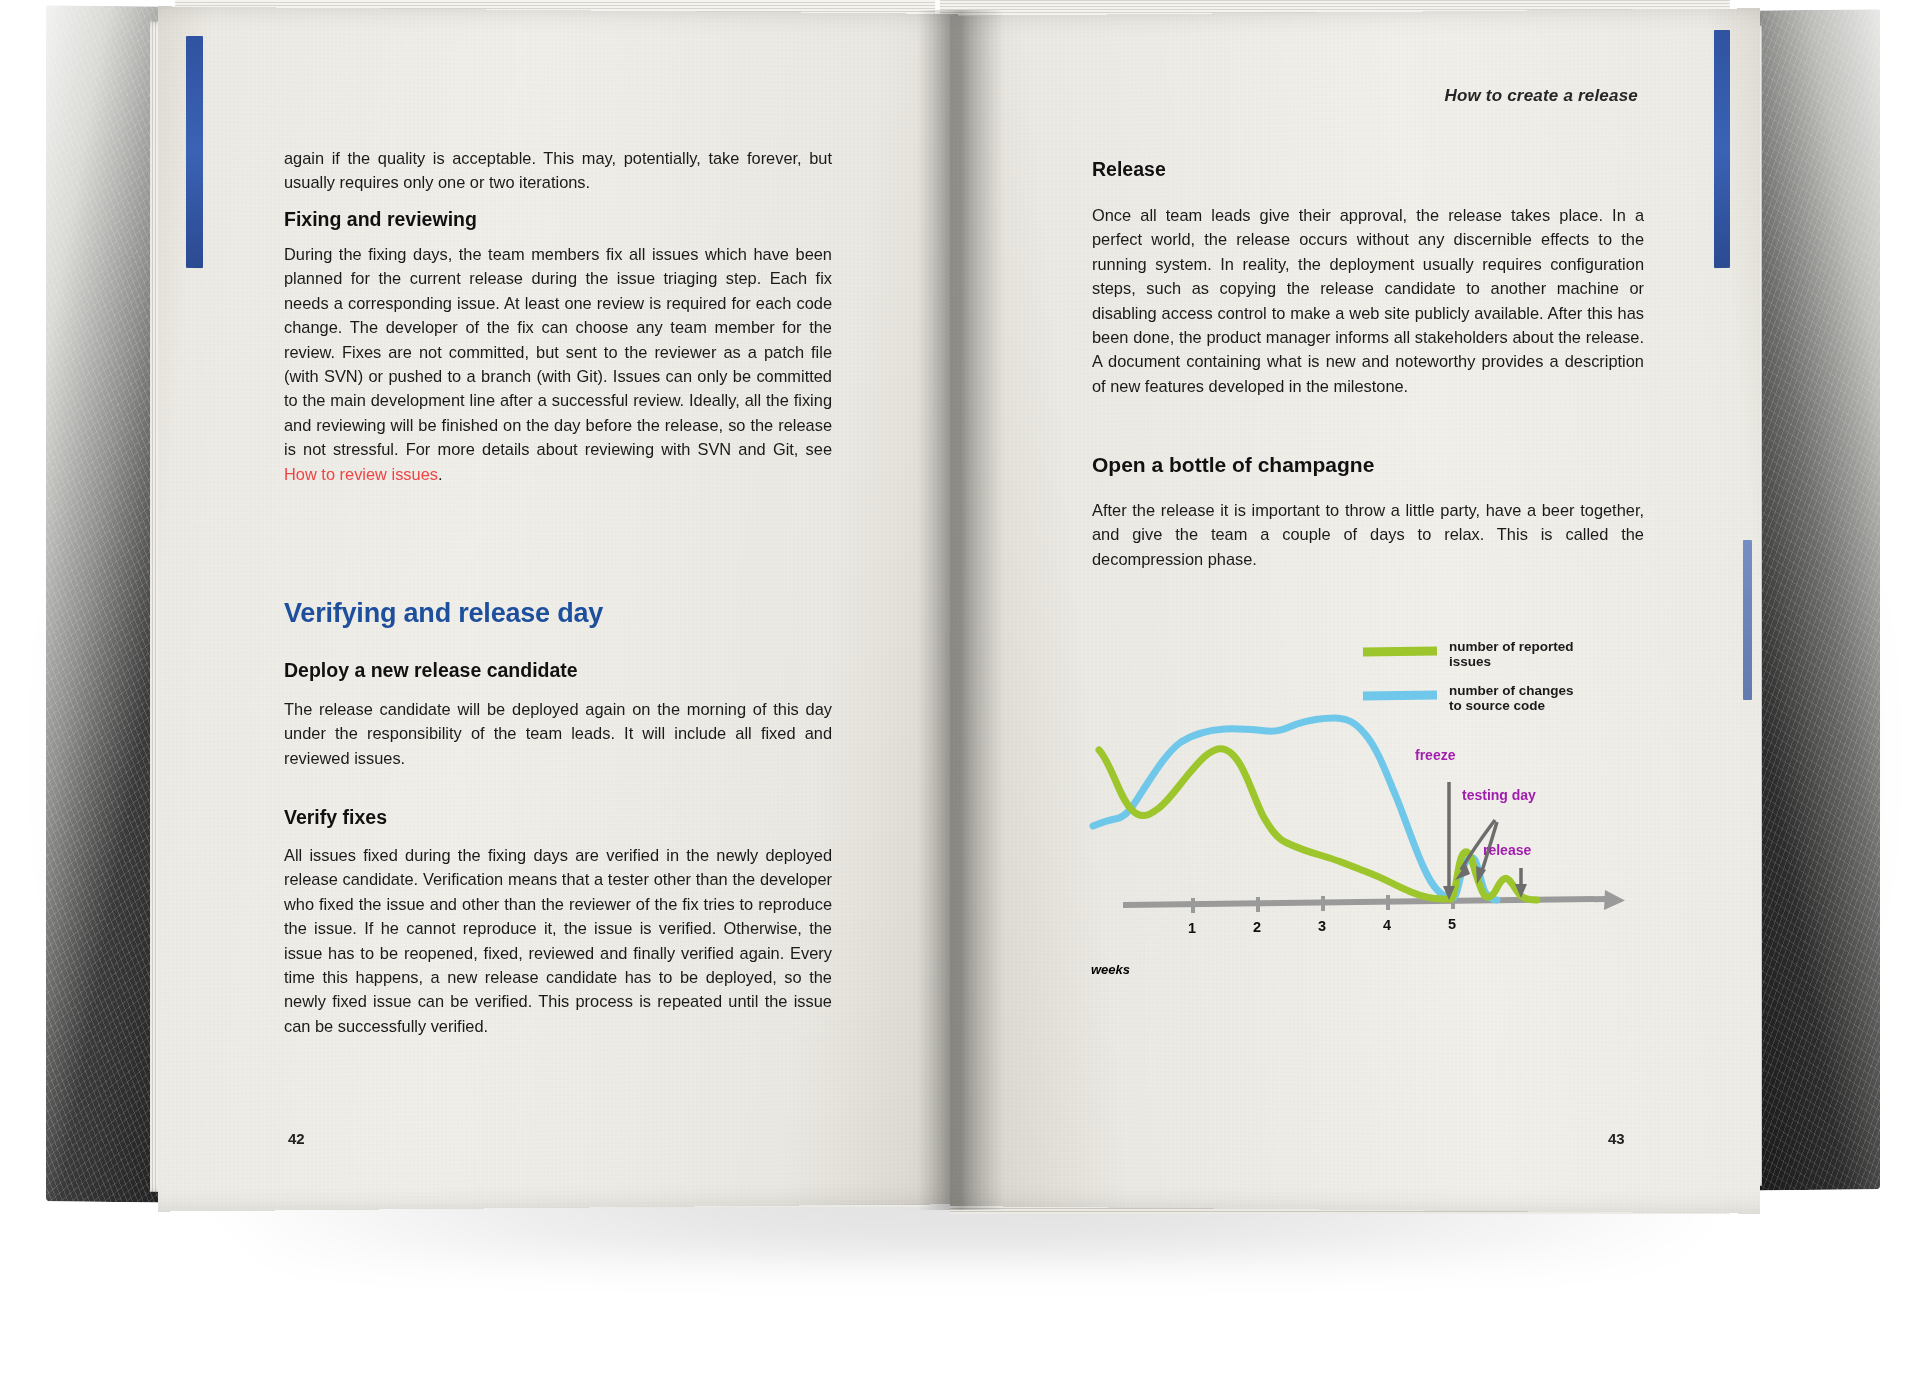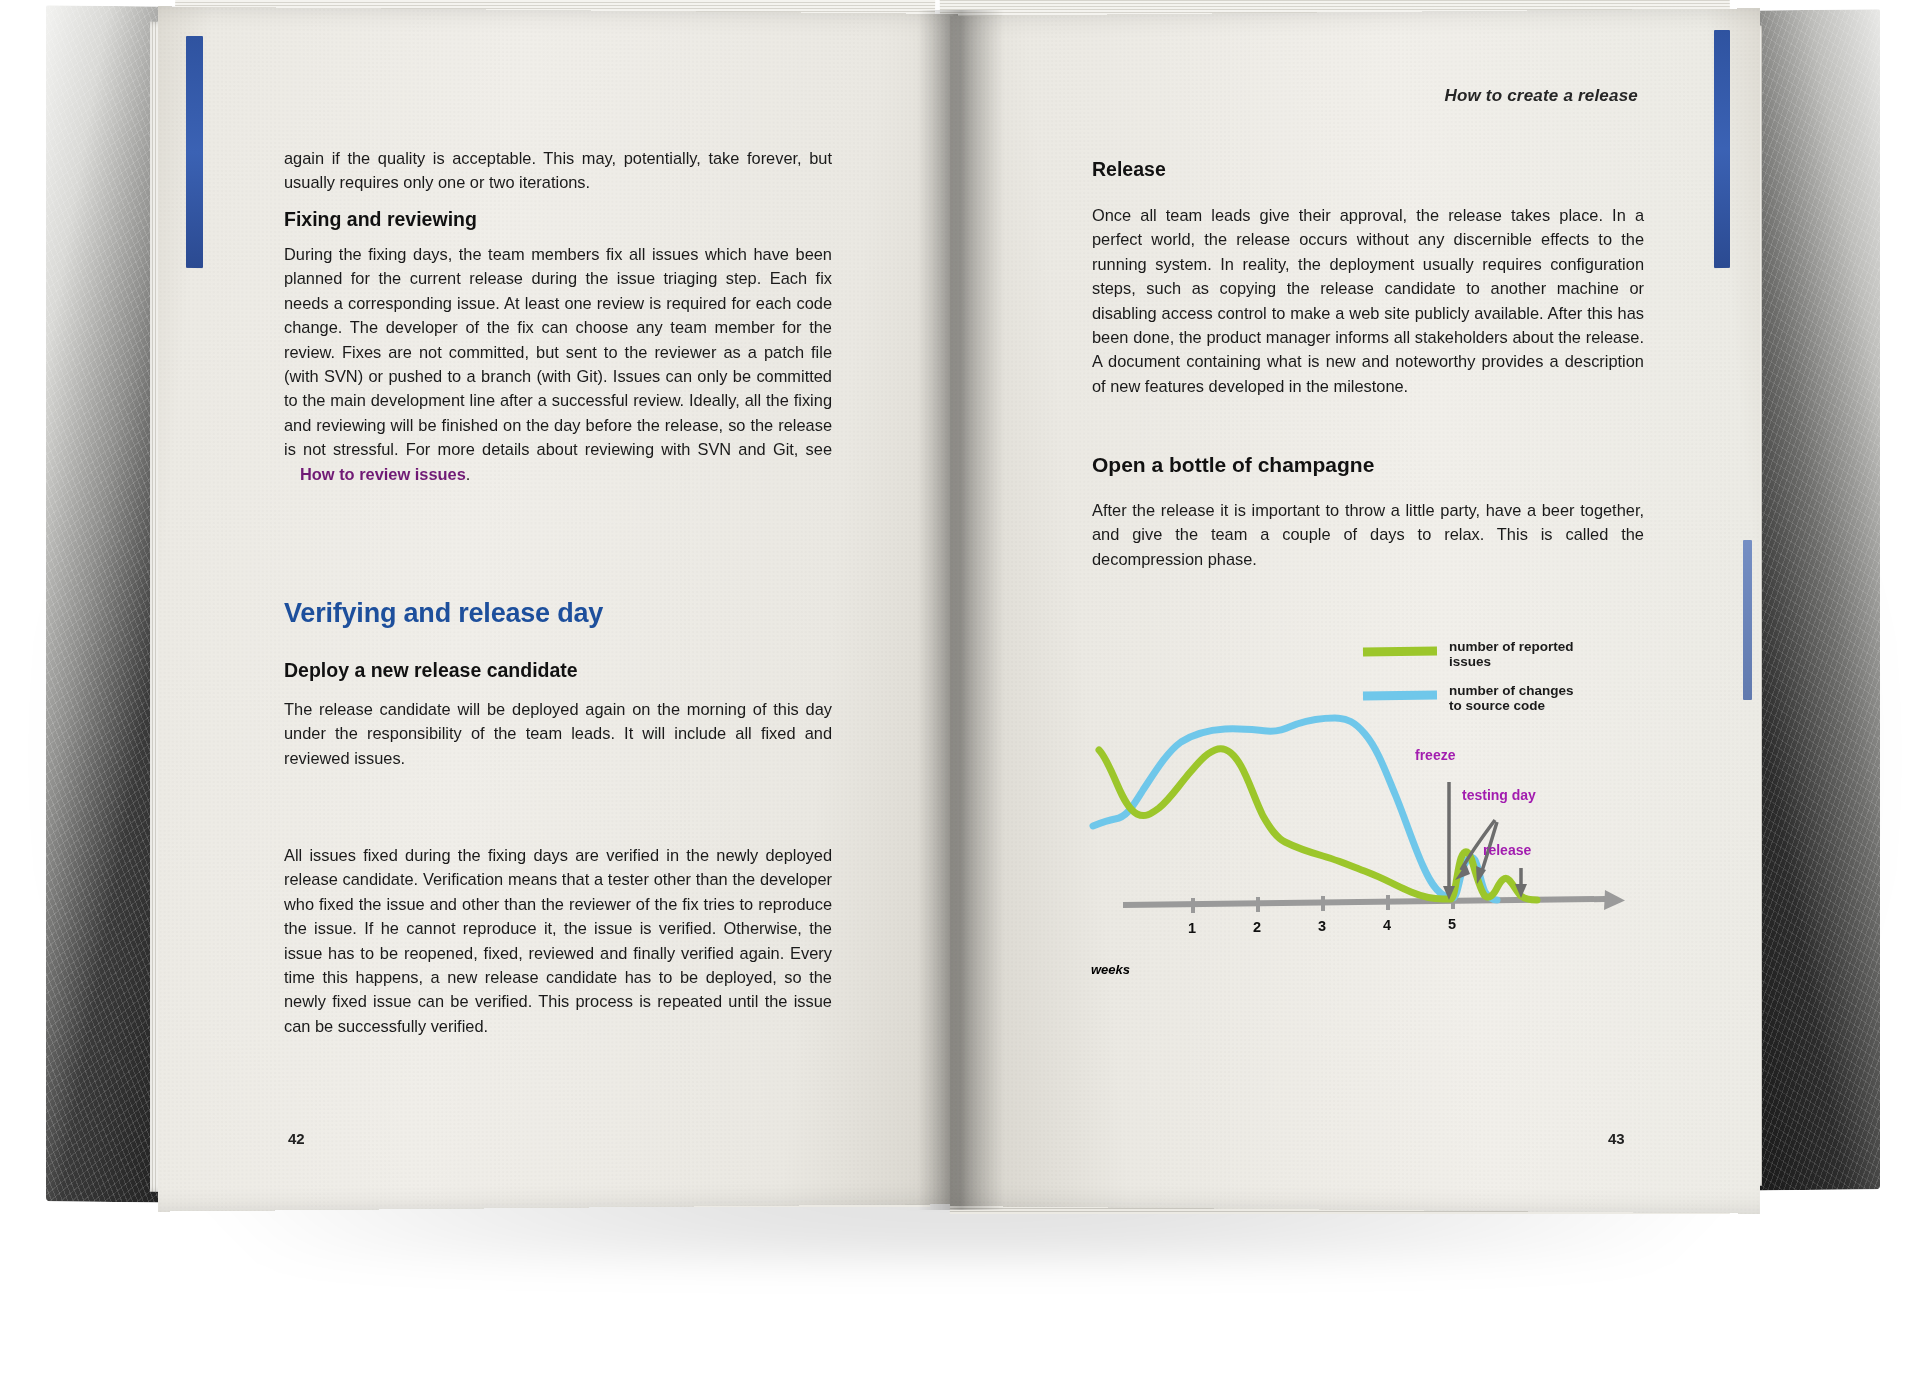--- a/index.html
+++ b/index.html
@@ -178,24 +178,23 @@
     margin: 0;
     letter-spacing: -0.2px;
   }
   h3.section {
     font-size: 19.5px;
     font-weight: bold;
     margin: 0;
     color: #111;
   }
   a.xref {
-    color: #701a75;
-    font-weight: bold;
+    color: #ef4444;
+    font-weight: normal;
     text-decoration: none;
-    margin-left: 16px;
   }
   .folio {
     position: absolute;
     font-size: 15px;
     font-weight: bold;
     color: #222;
   }
 
   
   .blk { position: absolute; }
@@ -282,20 +281,23 @@
   </div>
 
   <div class="content blk" style="left:284px; top:659px; width:548px;">
     <h3 class="section">Deploy a new release candidate</h3>
   </div>
 
   <div class="content blk" style="left:284px; top:697px; width:548px;">
     <p class="body">The release candidate will be deployed again on the morning of this day under the responsibility of the team leads. It will include all fixed and reviewed issues.</p>
   </div>
 
+  <div class="content blk" style="left:284px; top:806px; width:548px;">
+    <h3 class="section">Verify fixes</h3>
+  </div>
 
   <div class="content blk" style="left:284px; top:843px; width:548px;">
     <p class="body">All issues fixed during the fixing days are verified in the newly deployed release candidate. Verification means that a tester other than the developer who fixed the issue and other than the reviewer of the fix tries to reproduce the issue. If he cannot reproduce it, the issue is verified. Otherwise, the issue has to be reopened, fixed, reviewed and finally verified again. Every time this happens, a new release candidate has to be deployed, so the newly fixed issue can be verified. This process is repeated until the issue can be successfully verified.</p>
   </div>
 
   <div class="folio" style="left:288px; top:1130px;">42</div>
 
   <div class="page-sheet page-right">
     <div class="grain"></div>
   </div>

